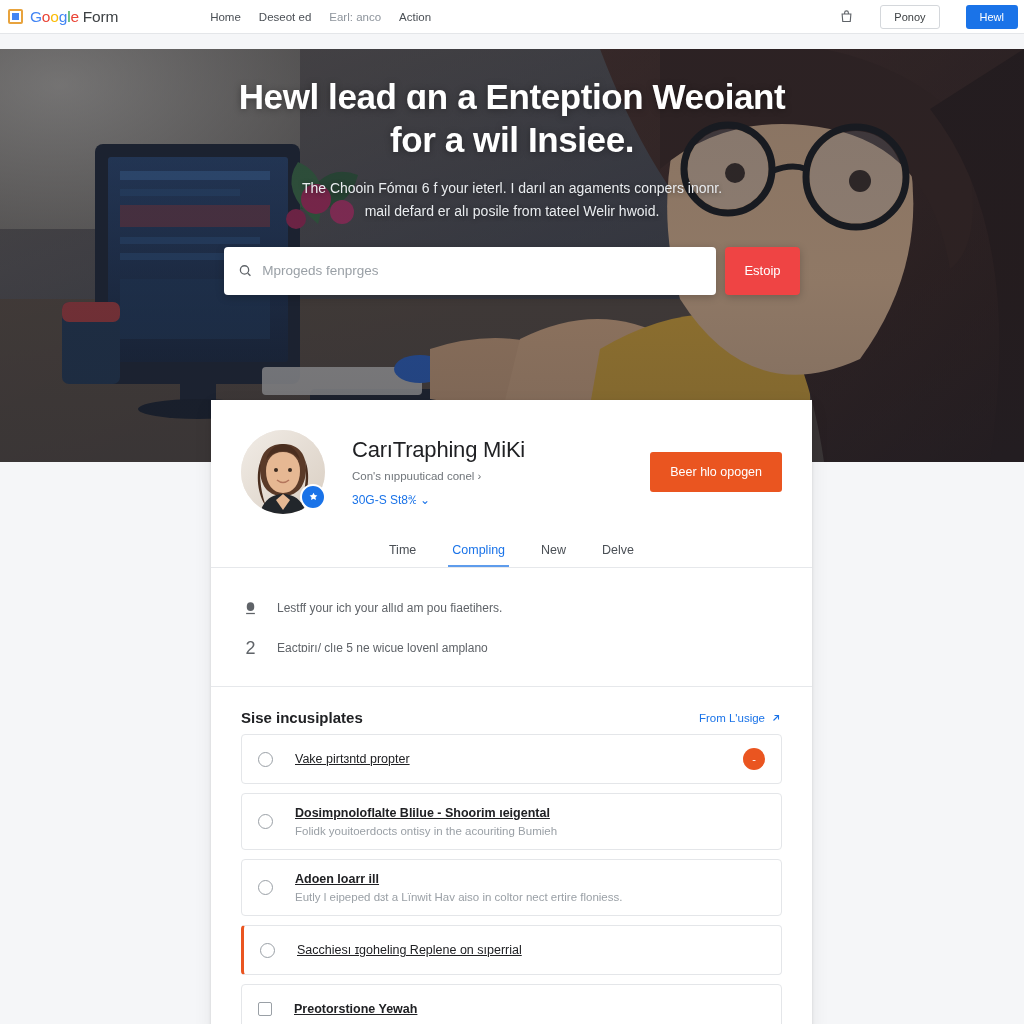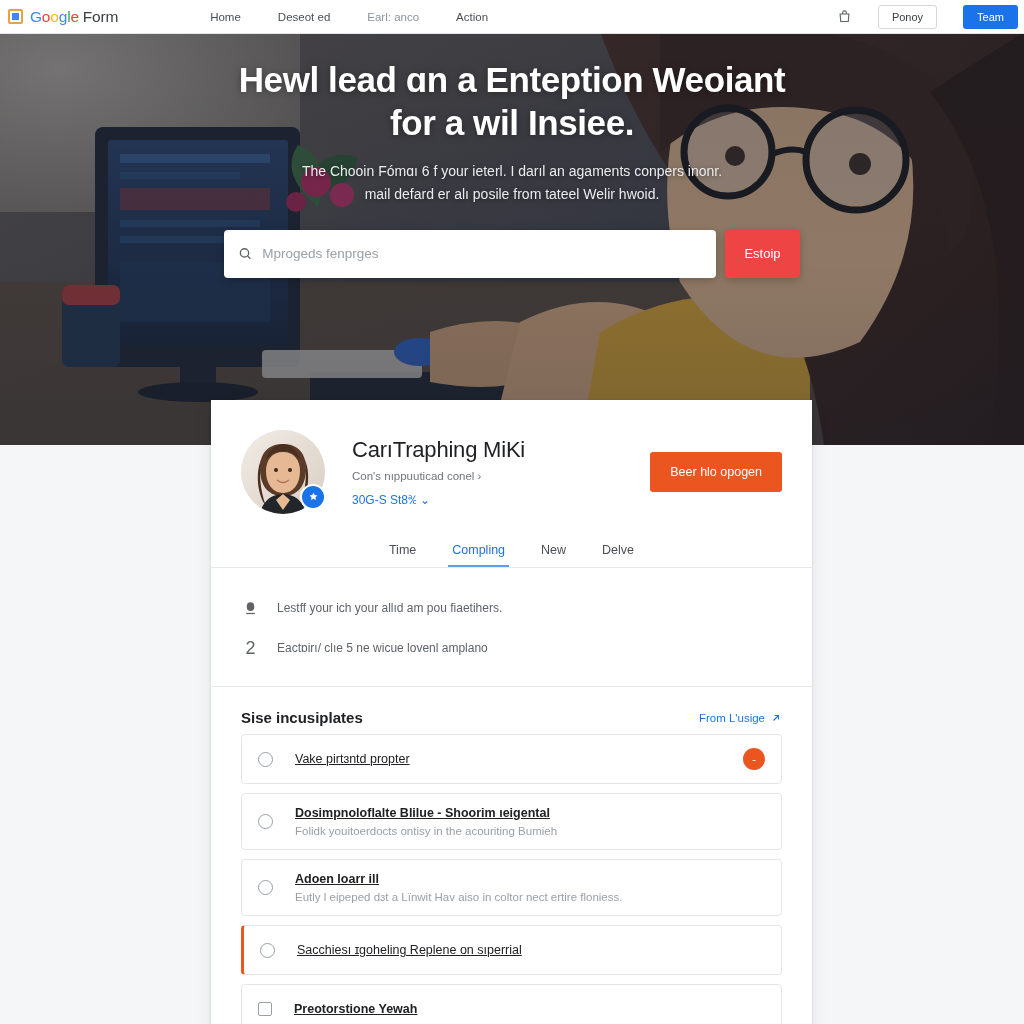--- a/index.html
+++ b/index.html
@@ -24,40 +24,40 @@
   }
   .brand-mark:after {
     content: ""; position: absolute; left: 2px; top: 2px;
     width: 7px; height: 7px; background: #4285f4;
   }
   .brand-text { font-size: 15.5px; letter-spacing: -0.2px; white-space: nowrap; }
   .g1 { color: #4285f4; } .g2 { color: #ea4335; } .g3 { color: #fbbc05; }
   .g4 { color: #4285f4; } .g5 { color: #34a853; } .g6 { color: #ea4335; }
   .brand-sub { color: #3c4043; margin-left: 4px; }
 
-  .nav-links { display: flex; align-items: center; gap: 37px; margin-left: 92px; }
+  .nav-links { display: flex; align-items: center; gap: 18px; margin-left: 92px; }
   .nav-link { font-size: 11.5px; color: #4a4f55; white-space: nowrap; cursor: pointer; }
   .nav-link.faded { color: #8d949c; }
 
   .nav-right { margin-left: auto; display: flex; align-items: center; gap: 26px; padding-right: 6px; }
   .nav-icon { width: 15px; height: 15px; color: #5f6368; display: block; }
   .btn-outline {
     border: 1px solid #d4d7db; background: #fff; border-radius: 3px;
     font-size: 11px; color: #3c4043; padding: 5px 13px; cursor: pointer;
     font-family: inherit; white-space: nowrap;
   }
   .btn-primary {
     border: 0; background: #1a73e8; border-radius: 3px; color: #fff;
     font-size: 11px; padding: 6px 14px; cursor: pointer; font-family: inherit;
     white-space: nowrap;
   }
 
   
   .hero {
-    position: absolute; top: 32px; left: 0; width: 1024px; height: 413px;
+    position: absolute; top: 49px; left: 0; width: 1024px; height: 413px;
     overflow: hidden;
   }
   .hero-photo { position: absolute; inset: 0; }
   .hero-overlay {
     position: absolute; inset: 0;
     background: linear-gradient(180deg, rgba(28,34,48,.46) 0%, rgba(28,34,48,.42) 55%, rgba(28,34,48,.50) 100%);
   }
   .hero-inner {
     position: relative; z-index: 3; width: 1024px;
     padding-top: 27px; text-align: center;
@@ -187,21 +187,21 @@
       <span class="nav-link faded">Earl: anco</span>
       <span class="nav-link">Action</span>
     </div>
 
     <div class="nav-right">
       <svg class="nav-icon" viewBox="0 0 24 24" fill="none" stroke="currentColor" stroke-width="1.8">
         <path d="M5 8h14l-1 12H6L5 8z"></path>
           <path d="M9 8V6a3 3 0 016 0v2"></path>
       </svg>
       <button class="btn-outline">Ponoy</button>
-      <button class="btn-primary">Team</button>
+      <button class="btn-primary">Hewl</button>
     </div>
   </div>
 
   <div class="hero">
     <svg class="hero-photo" viewBox="0 0 1024 413" preserveAspectRatio="none">
       <defs>
         <linearGradient id="gRoom" x1="0" y1="0" x2="1" y2="1">
           <stop offset="0" stop-color="#6e6257"></stop>
             <stop offset=".45" stop-color="#4d4b4e"></stop>
           <stop offset="1" stop-color="#2f3340"></stop>

